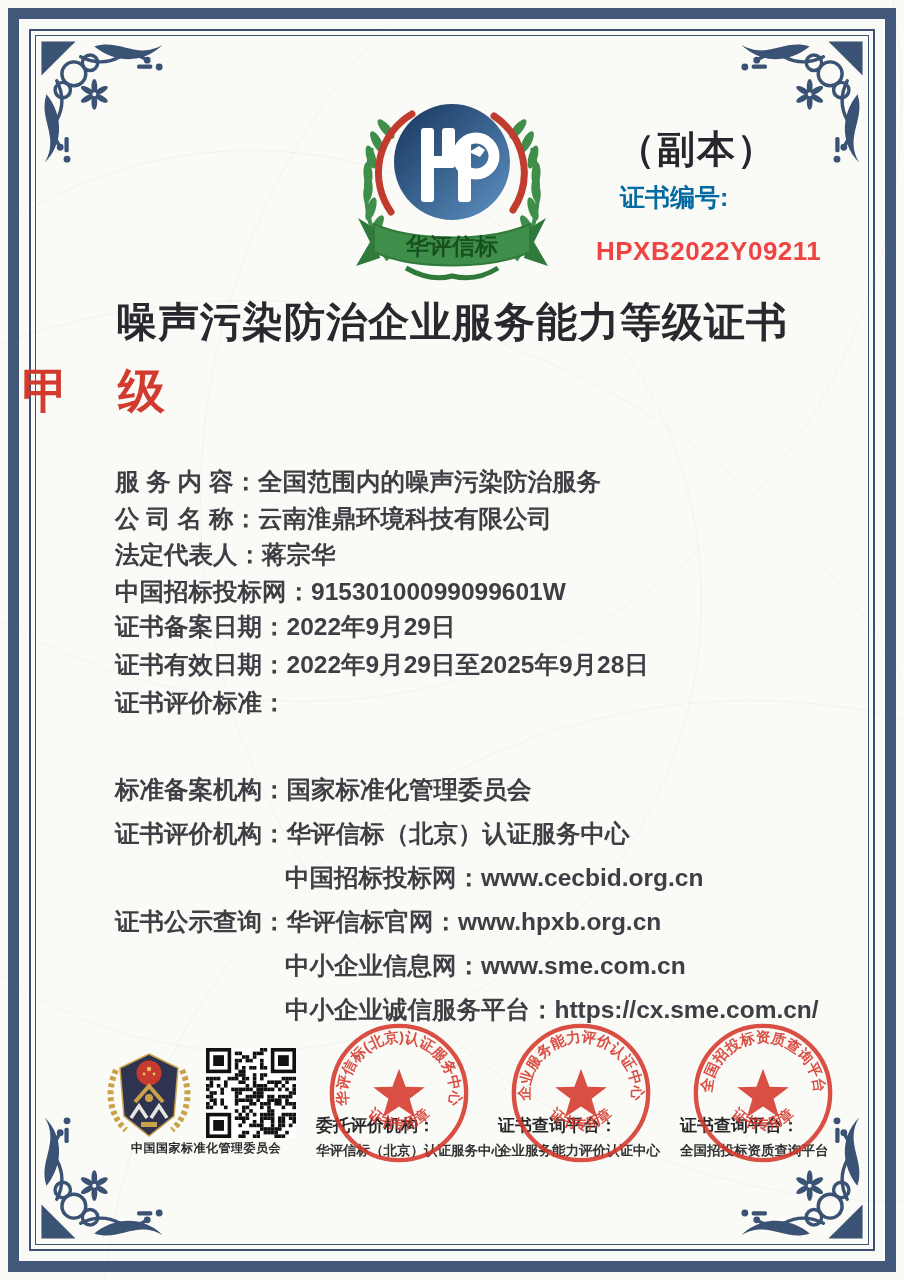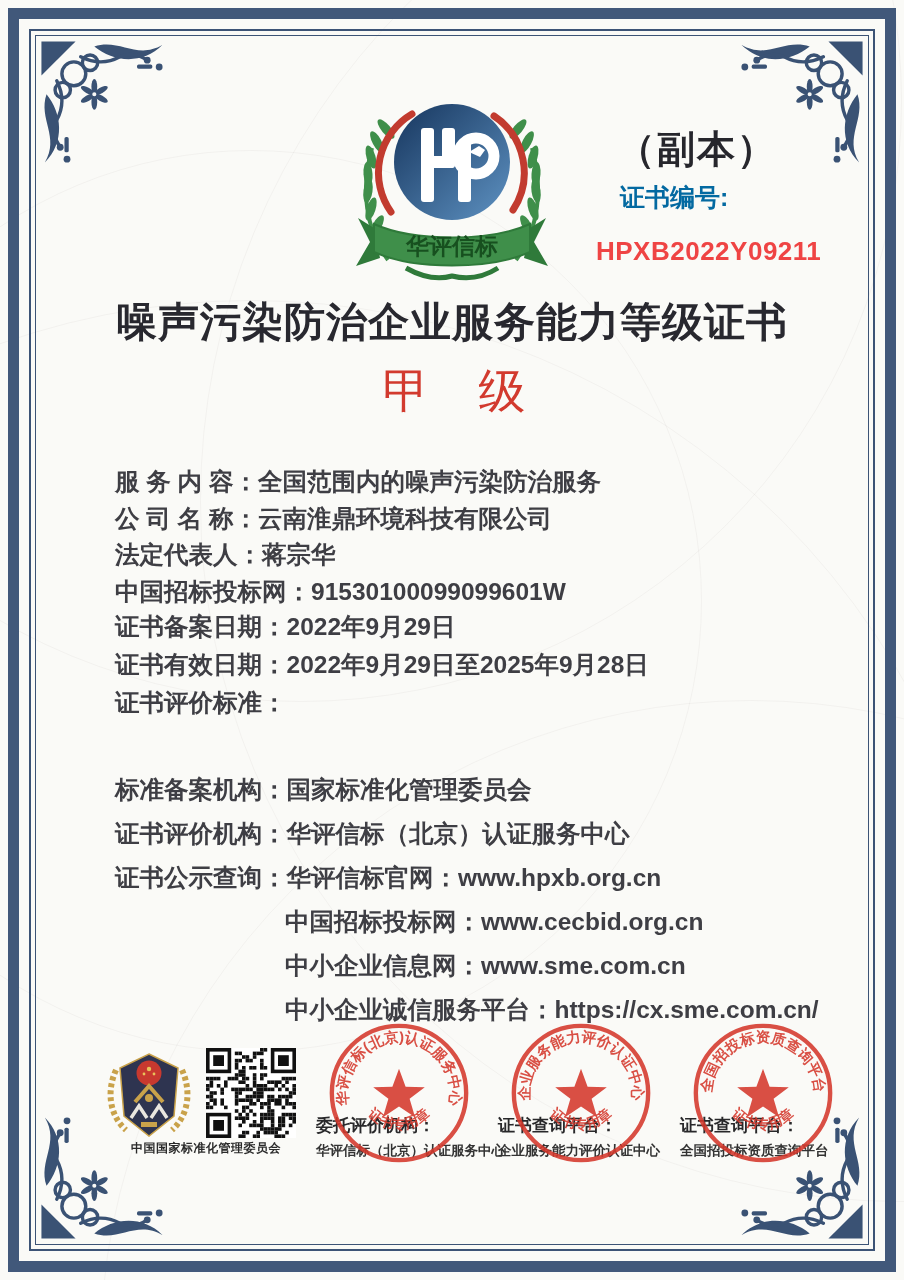--- a/index.html
+++ b/index.html
@@ -17,22 +17,22 @@
   .corner.bl{bottom:38px;left:38px;transform:scaleY(-1);}
   .corner.br{bottom:38px;right:38px;transform:scale(-1,-1);}
   
   .logo{position:absolute;left:336px;top:90px;width:232px;height:200px;}
   .copy-label{position:absolute;left:617px;top:124px;font-size:38px;font-weight:700;color:#26262c;letter-spacing:2px;}
   .certno-label{position:absolute;left:620px;top:181px;font-size:25px;font-weight:700;color:#0369a1;}
   .certno-value{position:absolute;left:596px;top:215px;font-size:26px;font-weight:700;color:#ef4444;letter-spacing:.5px;margin-top:21px;}
   
   .title{position:absolute;left:0;right:0;top:295px;text-align:center;
          font-size:41px;font-weight:800;color:#28282f;letter-spacing:1px;}
-  .grade{position:absolute;left:22px;right:0;top:360px;text-align:center;
-         font-size:47px;font-weight:400;color:#d23a2e;letter-spacing:18px;}
+  .grade{position:absolute;left:22px;right:0;top:360px;
+         font-size:47px;font-weight:700;color:#d23a2e;letter-spacing:18px;}
   
   .blk{position:absolute;left:115px;width:700px;font-size:24.5px;font-weight:600;color:#3e3e44;margin-top:18px;}
   .blk1{top:446px;}
   .blk1 .row{height:36.5px;line-height:36.5px;white-space:nowrap;}
   .blk2{top:590px;}
   .blk2 .row{display:flex;line-height:38px;}
   .blk2 .lbl{flex:0 0 170px;white-space:nowrap;}
   .blk2 .val{max-width:505px;}
   .blk3{top:750px;}
   .blk3 .row{display:flex;line-height:44px;white-space:nowrap;}
@@ -279,26 +279,26 @@
   <div class="blk blk3">
     <div class="row">
         <span class="lbl">标准备案机构：</span>
         <span>国家标准化管理委员会</span>
       </div>
     <div class="row">
         <span class="lbl">证书评价机构：</span>
         <span>华评信标（北京）认证服务中心</span>
       </div>
     <div class="row">
+        <span class="lbl"></span>
+        <span>中国招标投标网：www.cecbid.org.cn</span>
+      </div>
+    <div class="row">
         <span class="lbl">证书公示查询：</span>
         <span>华评信标官网：www.hpxb.org.cn</span>
-      </div>
-    <div class="row">
-        <span class="lbl"></span>
-        <span>中国招标投标网：www.cecbid.org.cn</span>
       </div>
     <div class="row">
         <span class="lbl"></span>
         <span>中小企业信息网：www.sme.com.cn</span>
       </div>
     <div class="row">
         <span class="lbl"></span>
         <span>中小企业诚信服务平台：https://cx.sme.com.cn/</span>
       </div>
   </div>

